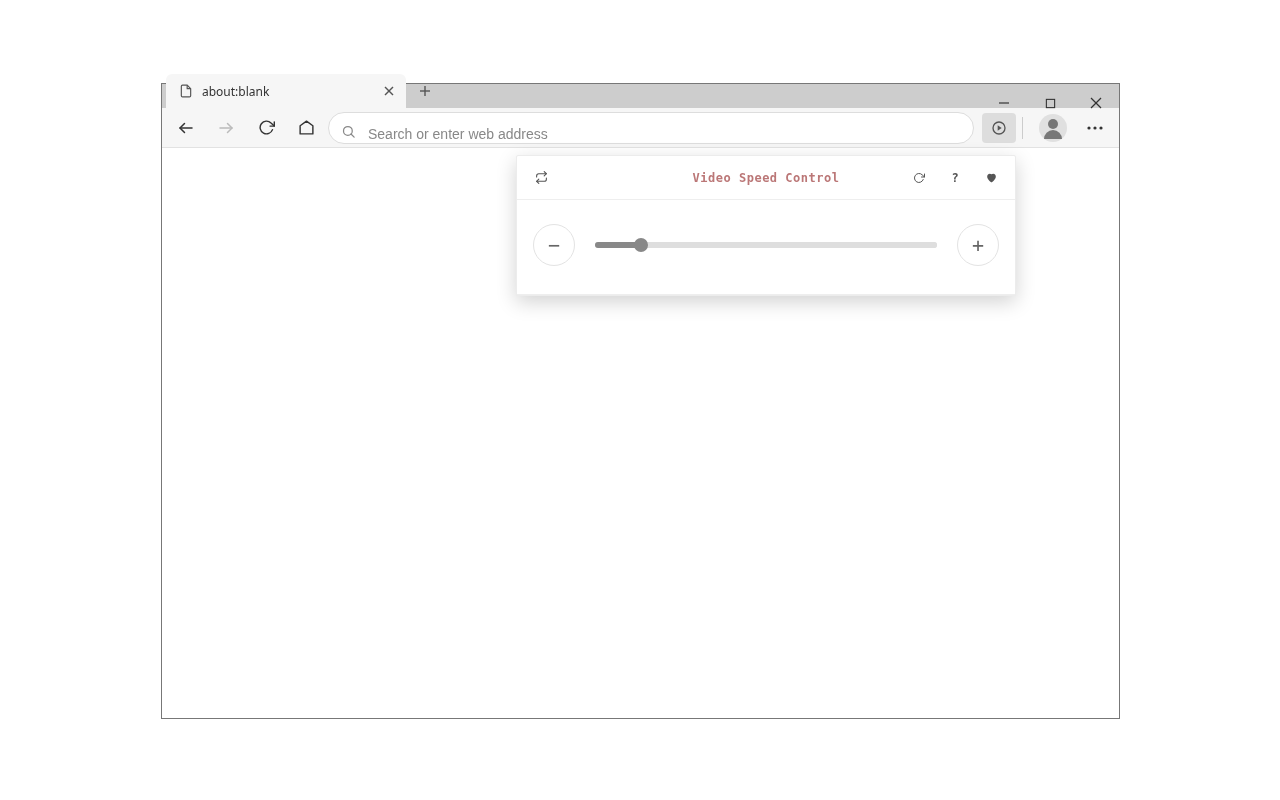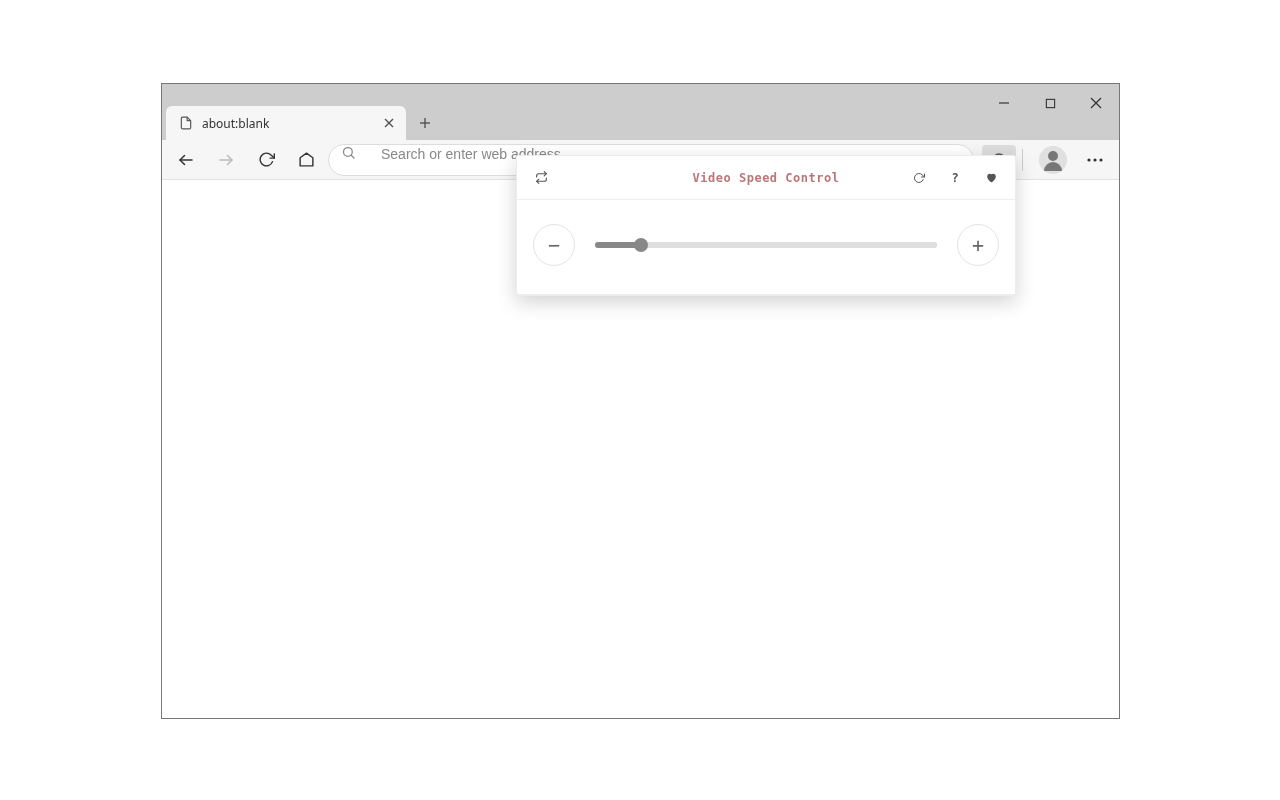--- a/index.html
+++ b/index.html
@@ -17,21 +17,21 @@
     top: 83px;
     width: 959px;
     height: 636px;
     border: 1px solid #777;
     background: #fff;
     display: flex;
     flex-direction: column;
   }
   
   .tab-strip {
-    height: 56px;
+    height: 24px;
     background: #cdcdcd;
     display: flex;
     align-items: flex-end;
     position: relative;
   }
   .tab {
     height: 34px;
     margin-left: 4px;
     background: #f6f6f6;
     border-top-left-radius: 6px;
@@ -79,23 +79,23 @@
     display:flex; align-items:center; justify-content:center;
     color:#444; border-radius:4px; cursor:pointer;
   }
   .tbtn.disabled { color:#bbb; cursor:default; }
   .addr {
     flex: 1;
     height: 32px;
     background: #fff;
     border: 1px solid #ddd;
     border-radius: 16px;
-    display:flex; align-items:flex-start;
+    display:flex; align-items:flex-end;
     padding: 0 12px;
-    gap: 23px;
+    gap: 10px;
     color:#888;
     font-size: 14px;
   }
   .addr input {
     border: none; outline: none; flex:1; font-size:14px; color:#333; background:transparent;
   }
   .addr input::placeholder { color:#888; }
   .ext-btn {
     width: 34px; height: 30px;
     display:flex; align-items:center; justify-content:center;

